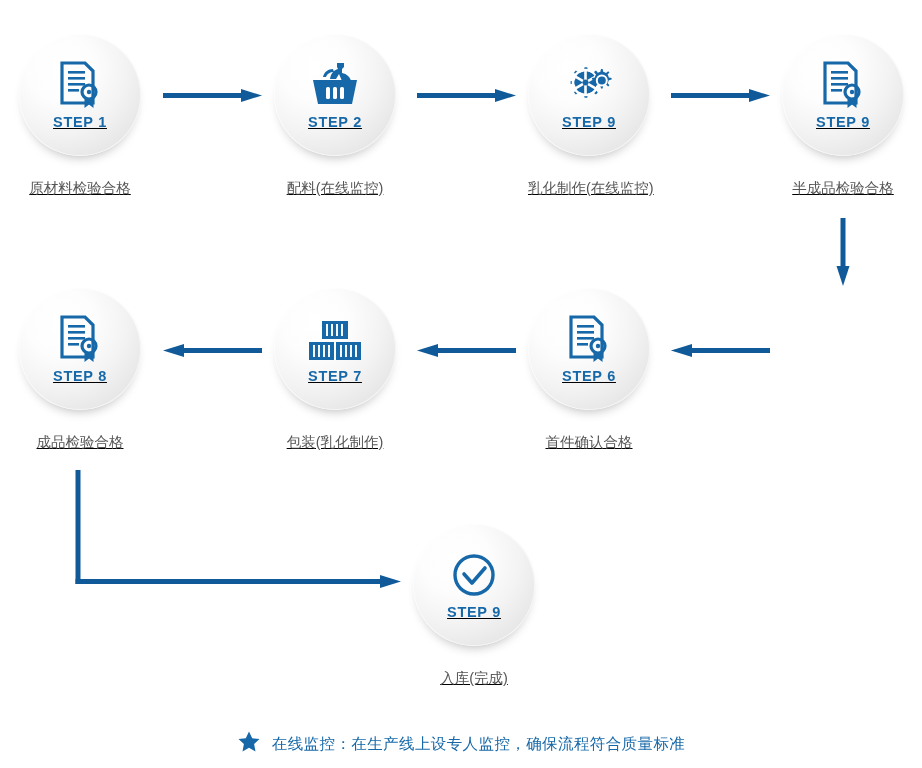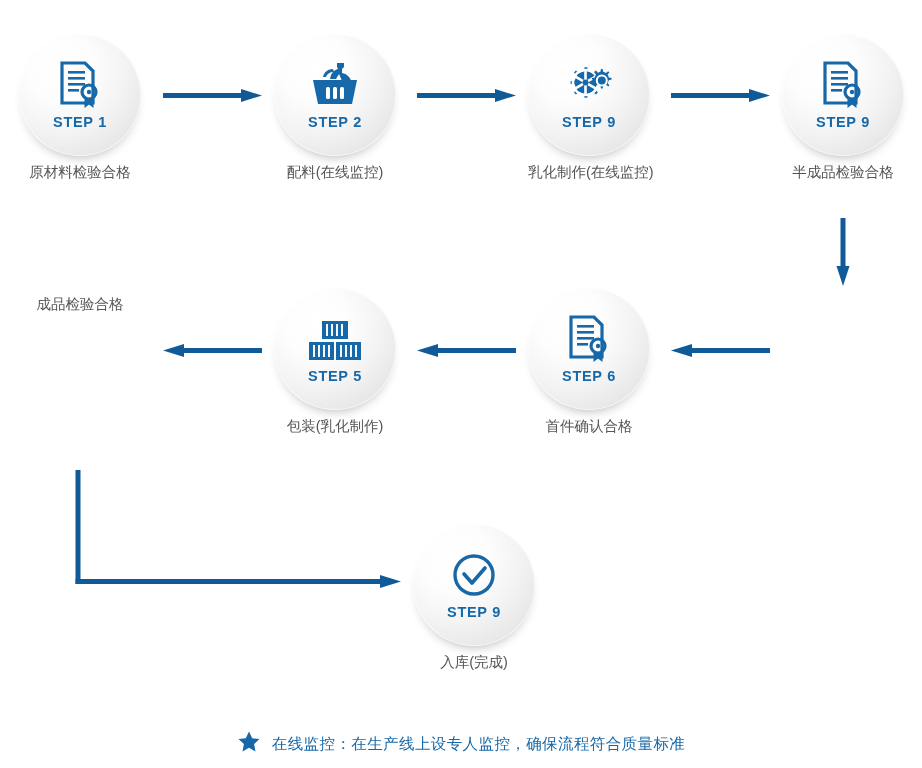--- a/index.html
+++ b/index.html
@@ -18,20 +18,21 @@
   #flow {
     position: absolute;
     inset: 0;
   }
 
   
   .node {
     position: absolute;
     width: 122px;
     text-align: center;
+    text-decoration: underline;
   }
   .bubble {
     position: relative;
     width: 122px;
     height: 122px;
     border-radius: 50%;
     background:
       radial-gradient(circle at 34% 28%,
         #ffffff 0%,
         #fdfdfd 28%,
@@ -55,21 +56,21 @@
   .bubble .glyph svg { display: block; }
   .step-text {
     font-size: 14.5px;
     font-weight: bold;
     letter-spacing: 0.7px;
     color: #1668a8;
     line-height: 1;
     white-space: nowrap;
   }
   .caption {
-    margin-top: 8px;
+    margin-top: 24px;
     font-size: 14.5px;
     color: #555555;
     line-height: 1.2;
     white-space: nowrap;
   }
 
   
   #arrows {
     position: absolute;
     left: 0;
@@ -295,26 +296,45 @@
             <line x1="11" y1="28" x2="11" y2="40"></line>
             <line x1="16" y1="28" x2="16" y2="40"></line>
             <line x1="21" y1="28" x2="21" y2="40"></line>
             <line x1="33" y1="28" x2="33" y2="40"></line>
             <line x1="38" y1="28" x2="38" y2="40"></line>
             <line x1="43" y1="28" x2="43" y2="40"></line>
             <line x1="48" y1="28" x2="48" y2="40"></line>
           </g>
         </svg>
       </span>
-      <span class="step-text">STEP 5</span>
+      <span class="step-text">STEP 7</span>
     </div>
     <div class="caption">包装(乳化制作)</div>
   </div>
 
   <div class="node" style="left:19px; top:288px;">
+    <div class="bubble">
+      <span class="glyph">
+        <svg width="46" height="48" viewBox="0 0 46 48">
+          <g fill="none" stroke="#1668a8" stroke-width="3.2">
+            <path d="M5 2 H28 L36 10 V42 H5 Z"></path>
+          </g>
+          <g fill="#1668a8">
+            <rect x="11" y="10" width="17" height="2.6"></rect>
+            <rect x="11" y="16" width="17" height="2.6"></rect>
+            <rect x="11" y="22" width="17" height="2.6"></rect>
+            <rect x="11" y="28" width="11" height="2.6"></rect>
+          </g>
+          <circle cx="32" cy="31" r="7" fill="none" stroke="#1668a8" stroke-width="3.2"></circle>
+          <circle cx="32" cy="31" r="2.2" fill="#1668a8"></circle>
+          <polygon points="27.5,37 27.5,47 32,43.5 36.5,47 36.5,37" fill="#1668a8"></polygon>
+        </svg>
+      </span>
+      <span class="step-text">STEP 8</span>
+    </div>
     <div class="caption">成品检验合格</div>
   </div>
 
   <div class="node" style="left:413px; top:524px;">
     <div class="bubble">
       <span class="glyph">
         <svg width="46" height="48" viewBox="0 0 46 48">
           <circle cx="23" cy="24" r="19" fill="none" stroke="#1668a8" stroke-width="3.4"></circle>
           <polyline points="13,23 21,32 34,17" fill="none" stroke="#1668a8" stroke-width="3.6" stroke-linecap="round" stroke-linejoin="round"></polyline>
         </svg>

